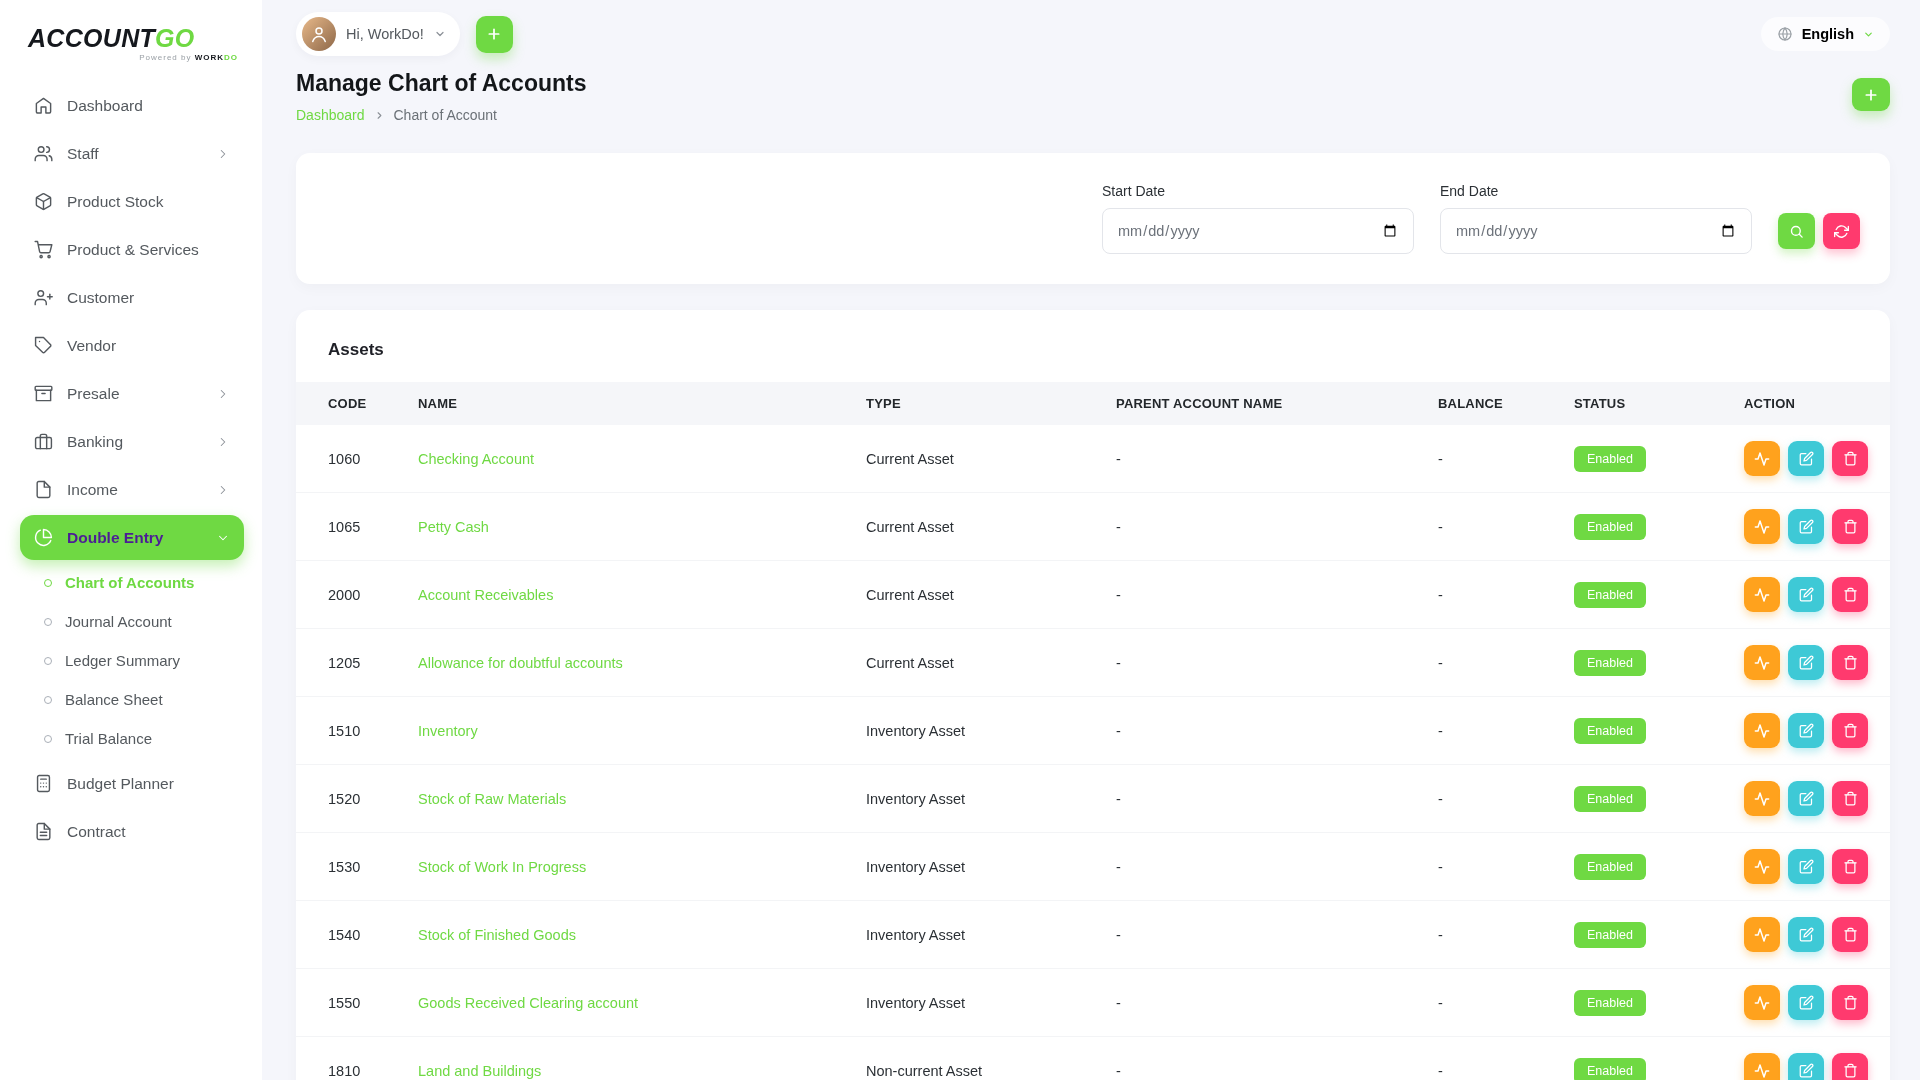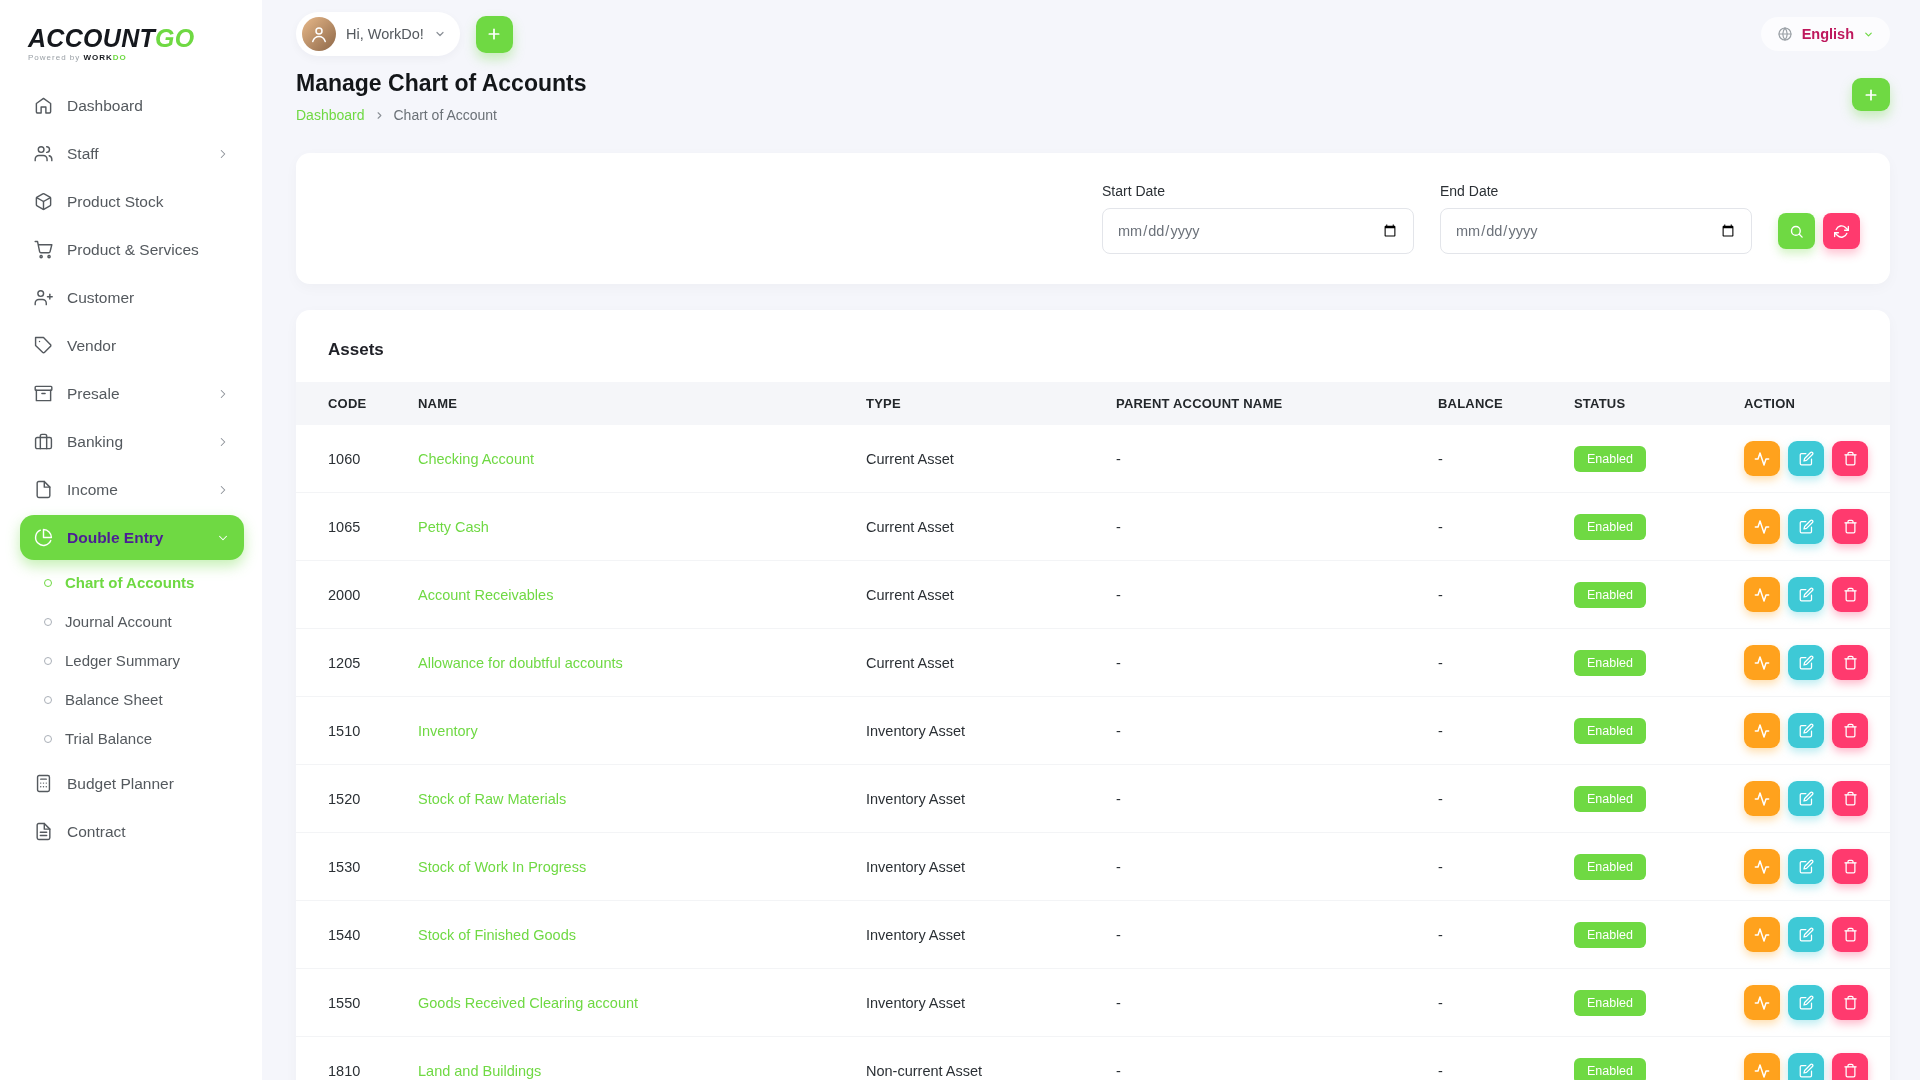--- a/index.html
+++ b/index.html
@@ -12,21 +12,21 @@
   }
   
   .sidebar {
     width: 262px; min-width: 262px; height: 1080px;
     background: #ffffff; padding: 20px 18px 20px 20px;
     overflow: hidden;
   }
   .logo { padding: 6px 6px 18px 8px; cursor: pointer; line-height: 1; }
   .logo .l1 { font-size: 25px; font-weight: 800; letter-spacing: .3px; color: #15181d; font-style: italic; }
   .logo .l1 .go { color: #6fd943; }
-  .logo .tagline { display: block; font-size: 8px; letter-spacing: 1px; color: #9aa0a6; margin-top: 3px; }
+  .logo .tagline { display: block; text-align: right; font-size: 8px; letter-spacing: 1px; color: #9aa0a6; margin-top: 3px; }
   .logo .tagline b { color: #15181d; } .logo .tagline .go { color: #6fd943; font-weight: bold; }
   ul.menu { list-style: none; }
   .menu-item {
     display: flex; align-items: center; gap: 14px;
     padding: 13px 14px; margin: 3px 0; border-radius: 14px;
     font-size: 15.5px; color: #54595e; cursor: pointer; white-space: nowrap;
   }
   .menu-item .icon { display: inline-flex; color: #54595e; }
   .menu-item .chev { margin-left: auto; color: #8b9097; }
   .menu-item.active {
@@ -59,21 +59,21 @@
   }
   .caret { color: #8b9097; display: inline-flex; }
   .btn-plus {
     width: 37px; height: 37px; border: none; border-radius: 10px; cursor: pointer;
     background: #6fd943; color: #fff; display: inline-flex; align-items: center; justify-content: center;
     box-shadow: 0 6px 12px rgba(111,217,67,.35);
   }
   .lang-pill {
     display: flex; align-items: center; gap: 9px; background: rgba(255,255,255,.65);
     border-radius: 22px; padding: 9px 16px; cursor: pointer;
-    font-size: 14.5px; color: #be185d; font-weight: 600;
+    font-size: 14.5px; color: #000000; font-weight: 600;
   }
   .lang-pill .globe { color: #9aa0a6; display: inline-flex; }
   .lang-pill .caret { color: #6fd943; }
   
   .page-header { display: flex; justify-content: space-between; align-items: flex-start; padding: 14px 30px 0 34px; }
   .page-title { font-size: 23px; font-weight: 700; color: #131619; }
   .breadcrumb { display: flex; align-items: center; gap: 9px; margin-top: 10px; font-size: 14px; }
   .breadcrumb a { color: #6fd943; text-decoration: none; cursor: pointer; }
   .breadcrumb .sep { color: #8b9097; display: inline-flex; }
   .breadcrumb .current { color: #6b7177; }

